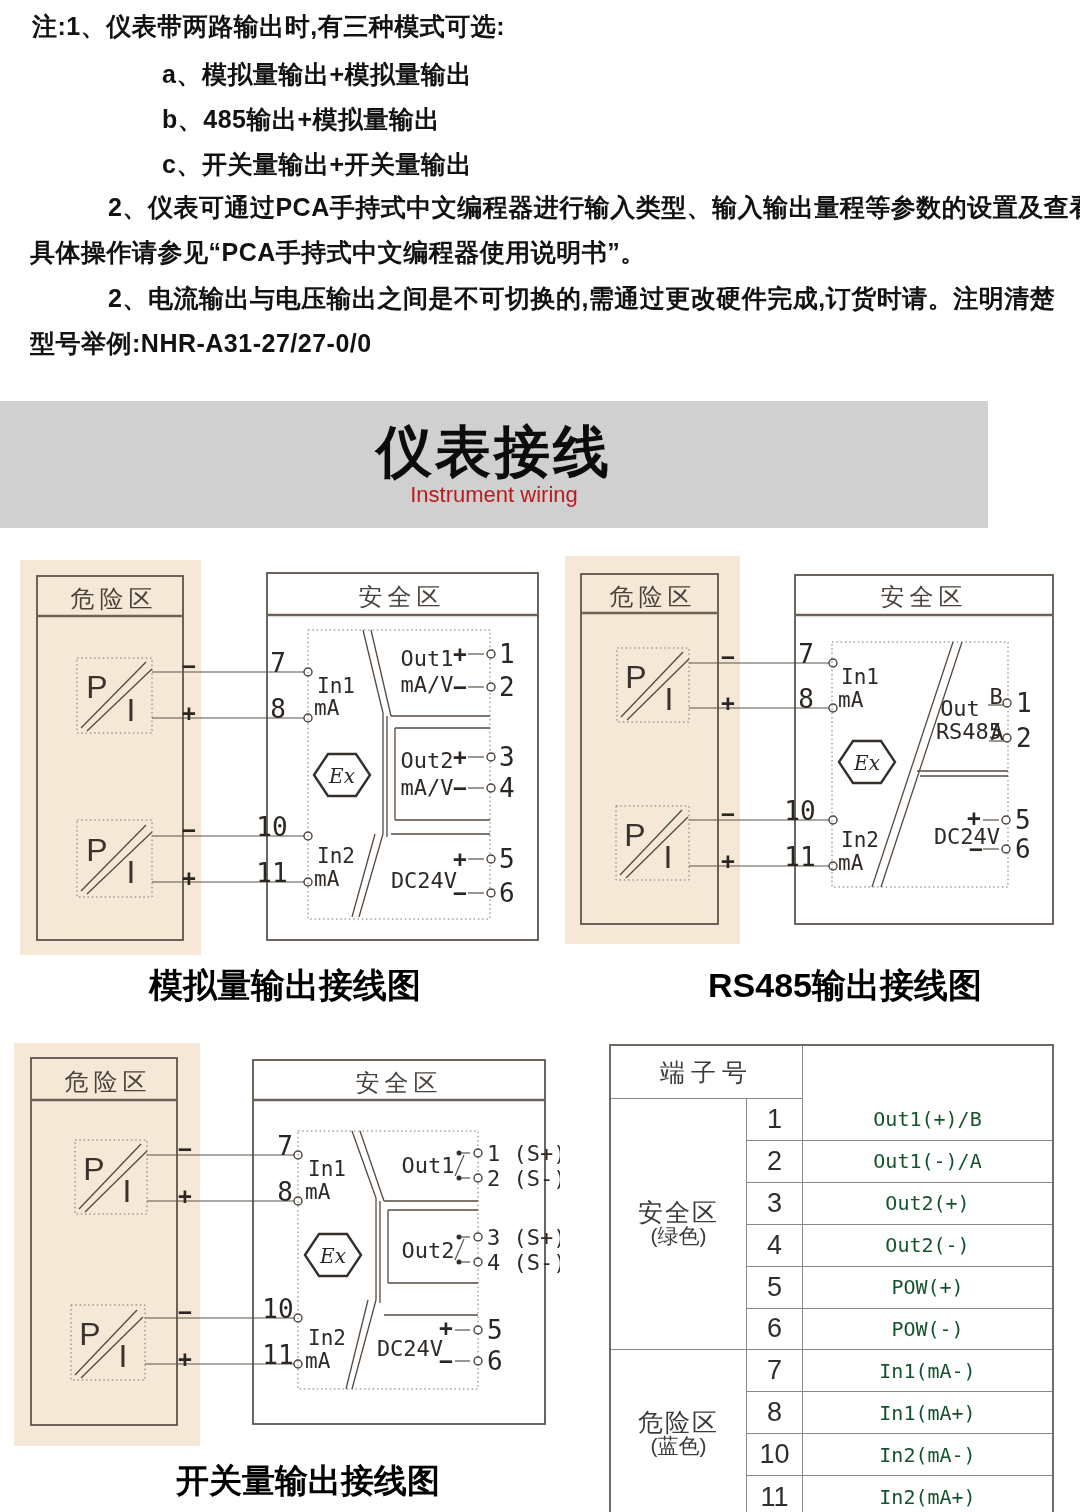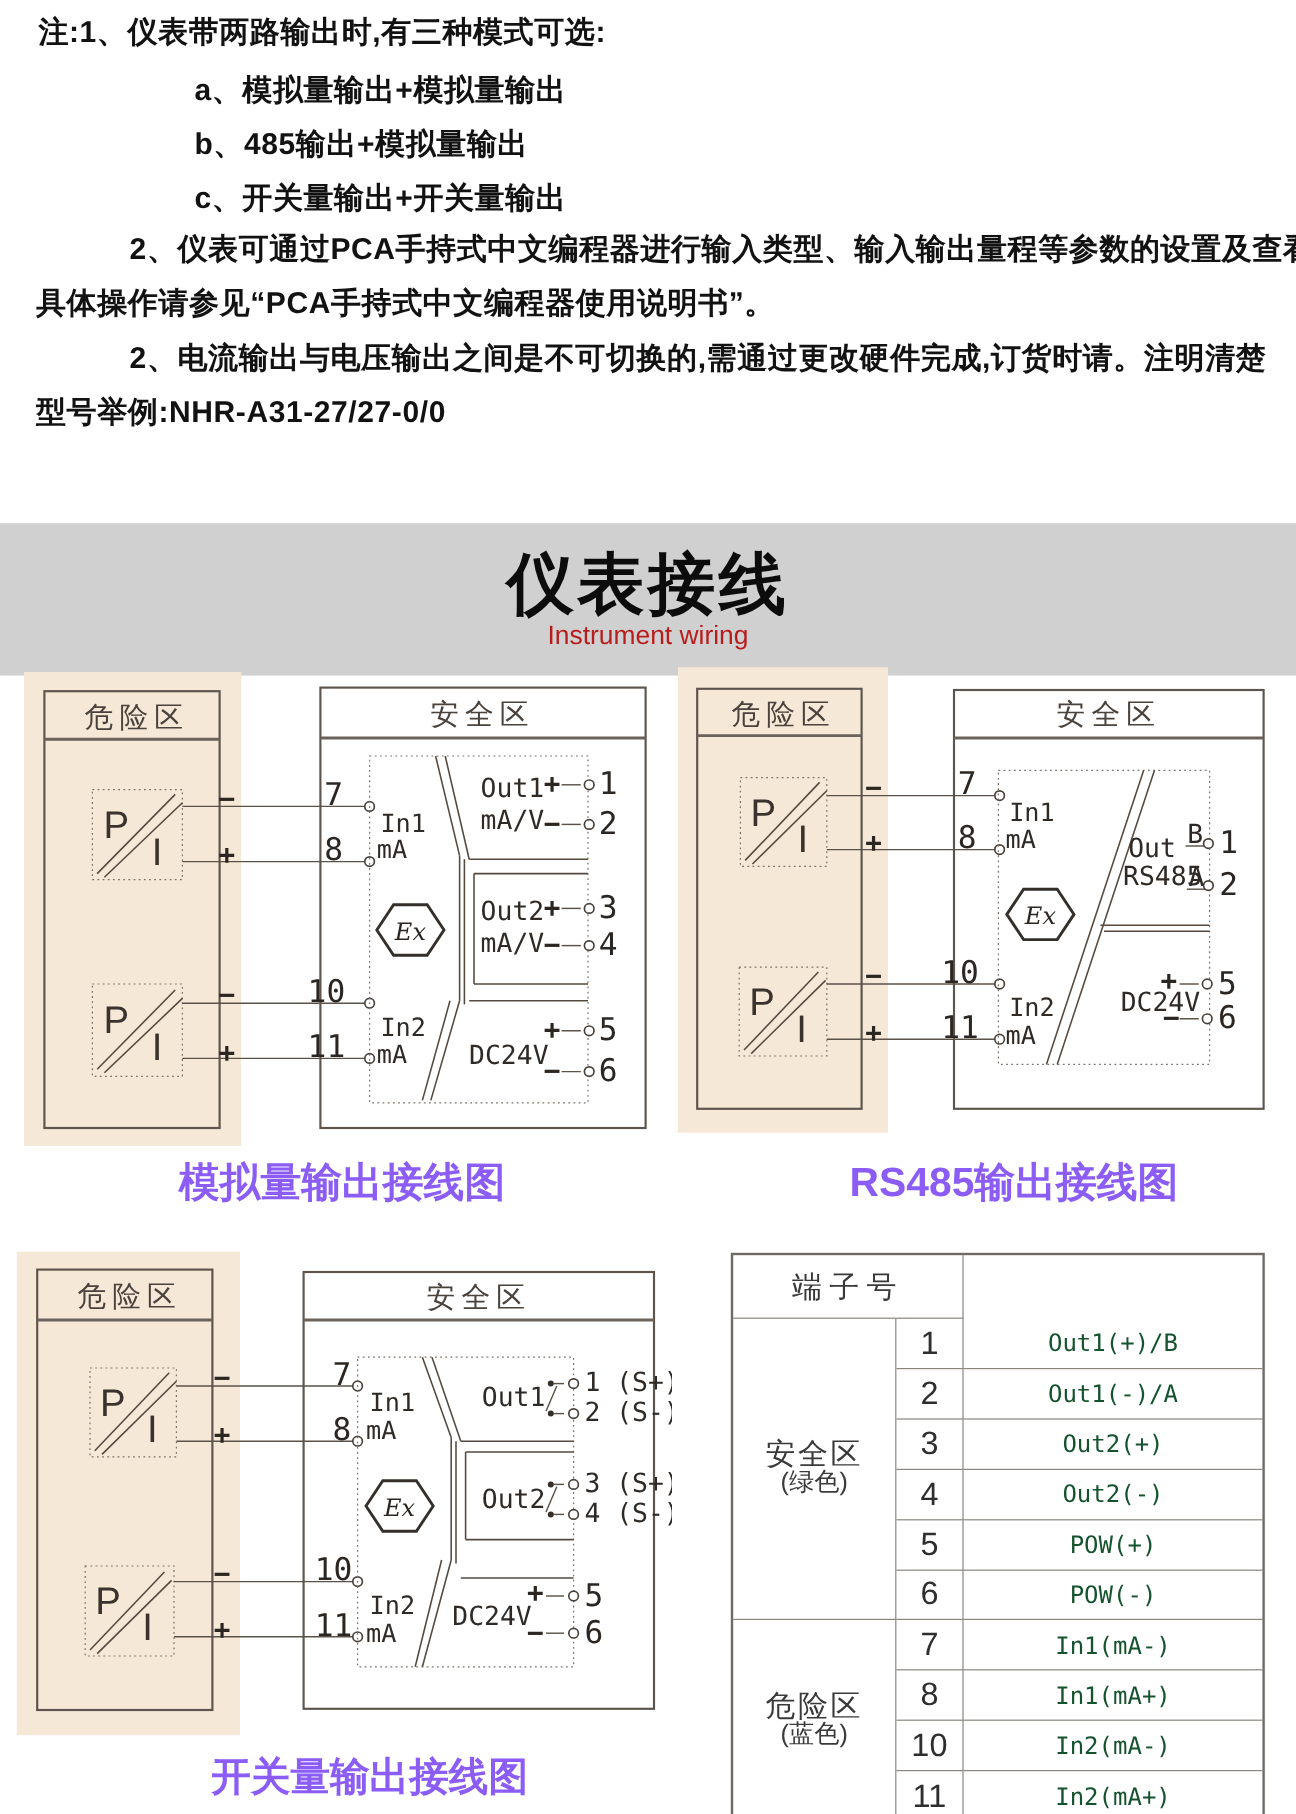--- a/index.html
+++ b/index.html
@@ -1,26 +1,26 @@
 <!DOCTYPE html>
 <html><head>
 <meta charset="utf-8">
 <style>
   html,body{margin:0;padding:0;background:#fff;}
   .page{position:relative;width:1080px;height:1512px;background:#ffffff;overflow:hidden;
         font-family:"Liberation Sans",sans-serif;color:#151515;padding-left:21px;}
   
   .note{position:absolute;font-size:25px;font-weight:600;letter-spacing:0.5px;white-space:nowrap;color:#121212;}
   
-  .banner{position:absolute;left:0;top:401px;width:1080px;height:127px;background:#d1d0d0;
-          display:flex;flex-direction:column;align-items:center;justify-content:center;margin-top:35px;}
+  .banner{position:absolute;left:0;top:401px;width:988px;height:127px;background:#d1d0d0;
+          display:flex;flex-direction:column;align-items:center;justify-content:center;}
   .banner-title{font-size:56px;font-weight:bold;color:#0c0c0c;letter-spacing:3px;line-height:58px;}
   .banner-sub{font-size:22px;color:#b91c1c;margin-top:2px;line-height:24px;}
   
-  .caption{position:absolute;width:400px;text-align:center;font-size:32px;font-weight:bold;color:#8b5cf6;}
+  .caption{position:absolute;width:400px;text-align:center;font-size:32px;font-weight:bold;color:#000000;}
   
   svg{position:absolute;}
   svg text{dominant-baseline:central;}
   .hz{fill:#f6e8d7;}
   .zonebox{fill:none;stroke:#5d554d;stroke-width:1.8;}
   .zhead{stroke:#6b625a;stroke-width:2.4;}
   .zh{font-family:"Liberation Sans",sans-serif;font-size:24px;fill:#4a423c;letter-spacing:5px;text-anchor:middle;}
   .dot-box{fill:none;stroke:#7a7168;stroke-width:1;stroke-dasharray:1.5 2.8;}
   .wire{stroke:#5a5248;stroke-width:1.2;fill:none;}
   .bar{stroke:#55493f;stroke-width:1.3;fill:none;}

